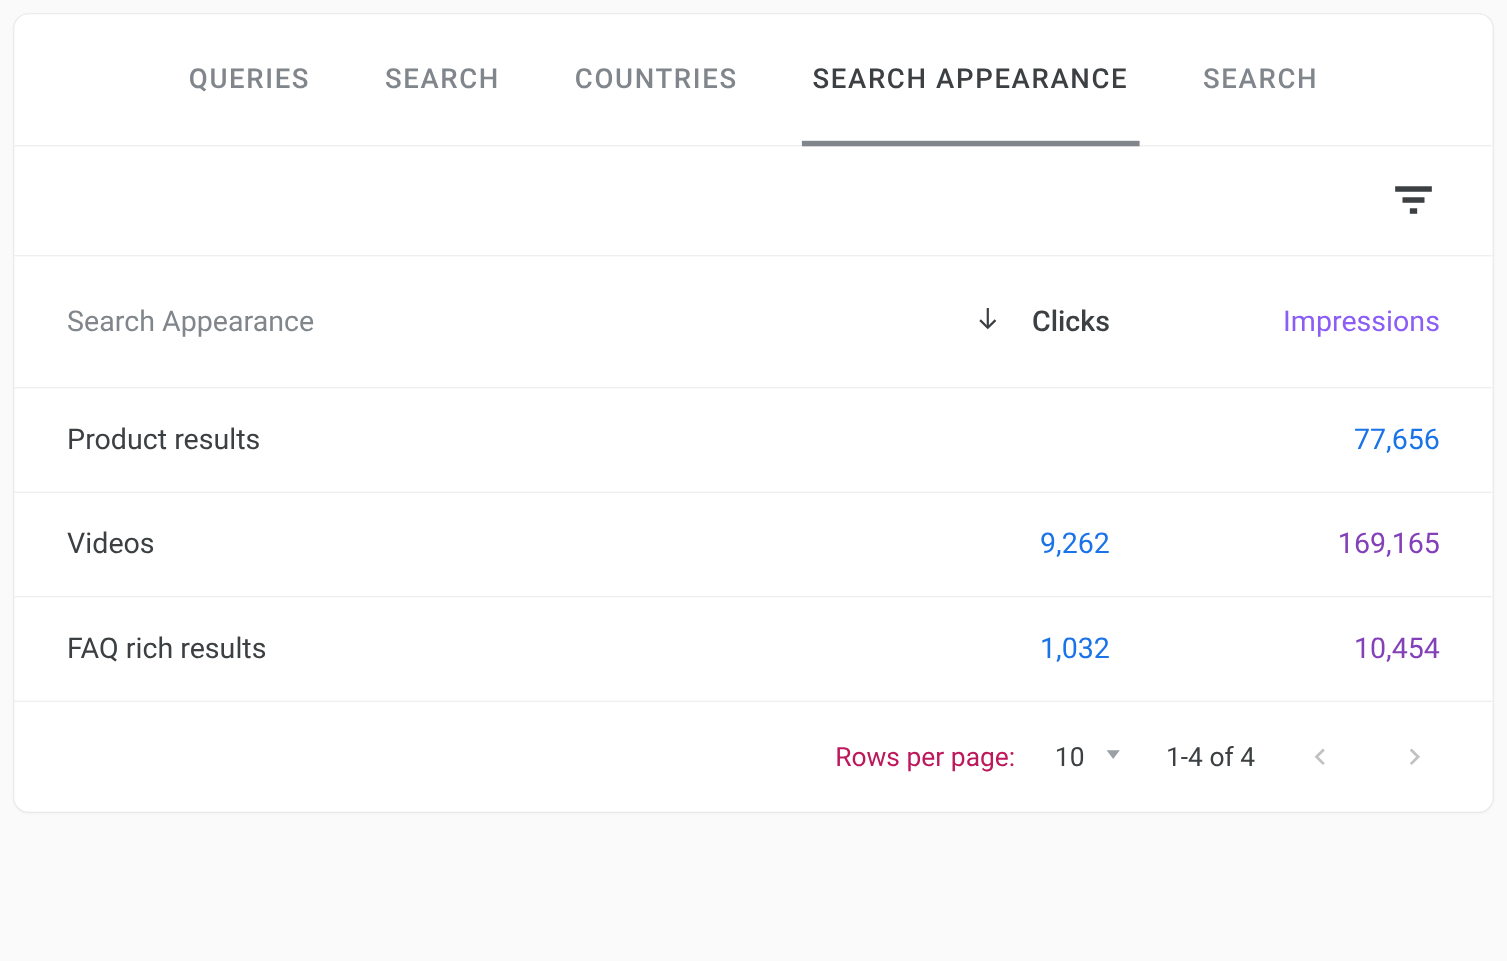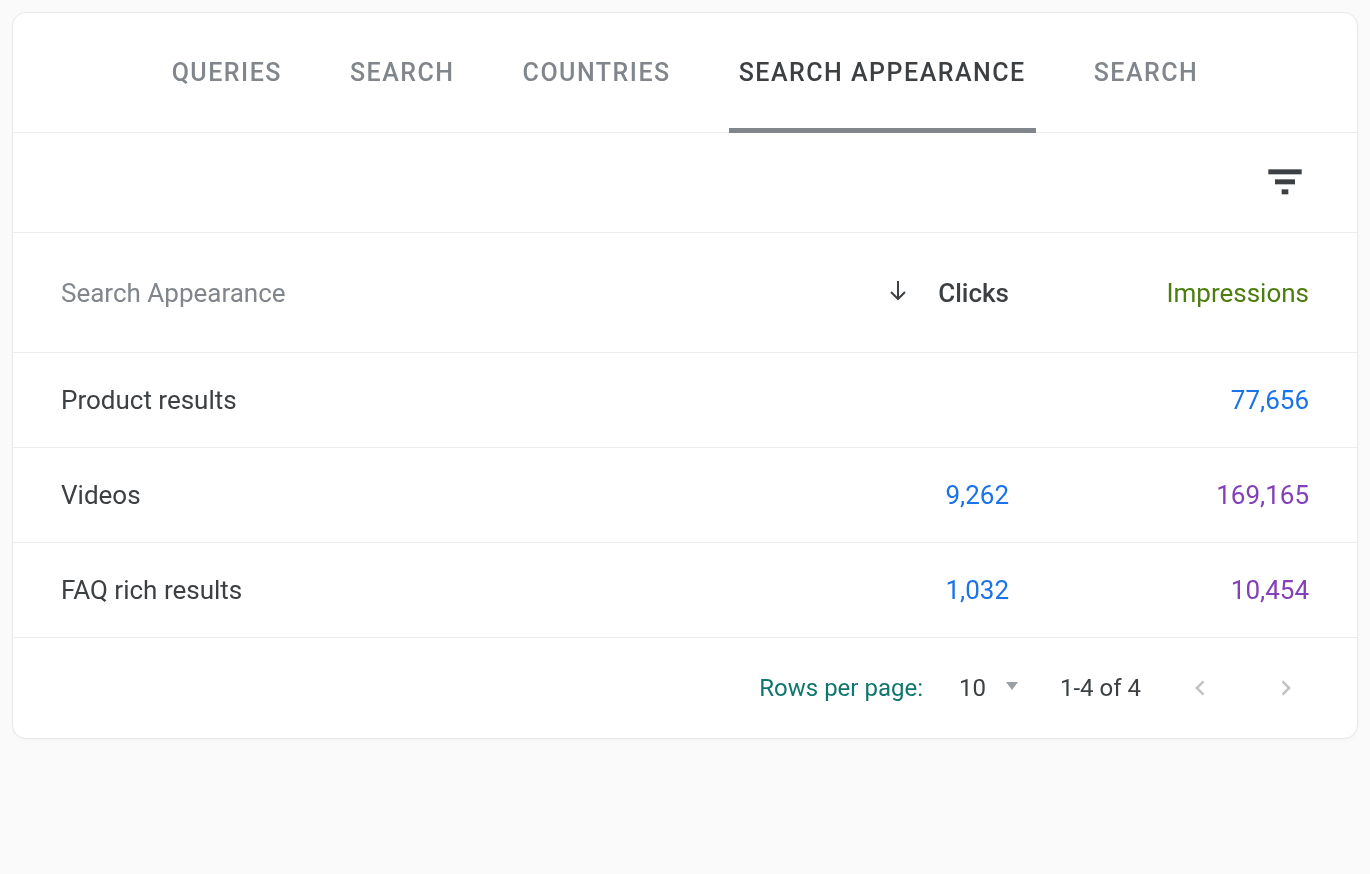--- a/index.html
+++ b/index.html
@@ -61,21 +61,21 @@
   .table-header {
     display: flex;
     align-items: center;
     height: 120px;
     border-bottom: 1px solid #ececec;
     padding: 0 48px;
   }
   .dim-label { flex: 1; font-size: 26px; color: #80868b; font-weight: 400; }
   .metric-col-h { width: 300px; text-align: right; font-size: 26px; display: flex; align-items: center; justify-content: flex-end; gap: 28px; }
   .metric-col-h.active { color: #3c4043; font-weight: 500; }
-  .metric-col-h.inactive { color: #4d7c0f; }
+  .metric-col-h.inactive { color: #8b5cf6; }
   .sort-arrow svg { width: 24px; height: 24px; stroke: #3c4043; stroke-width: 2; fill: none; }
   
   .row {
     display: flex;
     align-items: center;
     height: 95px;
     border-bottom: 1px solid #ececec;
     padding: 0 48px;
     position: relative;
   }
@@ -86,21 +86,21 @@
   .pager {
     height: 100px;
     display: flex;
     align-items: center;
     justify-content: flex-end;
     gap: 36px;
     padding: 0 48px;
     font-size: 24px;
     color: #5f6368;
   }
-  .pager-label { color: #0f766e; }
+  .pager-label { color: #be185d; }
   .pager-rows {
     display: flex;
     align-items: center;
     gap: 14px;
     color: #3c4043;
     font-size: 24px;
   }
   .pager-rows .num { color: #3c4043; }
   .dropdown-icon svg { width: 24px; height: 24px; fill: #9aa0a6; }
   .range { color: #3c4043; }

